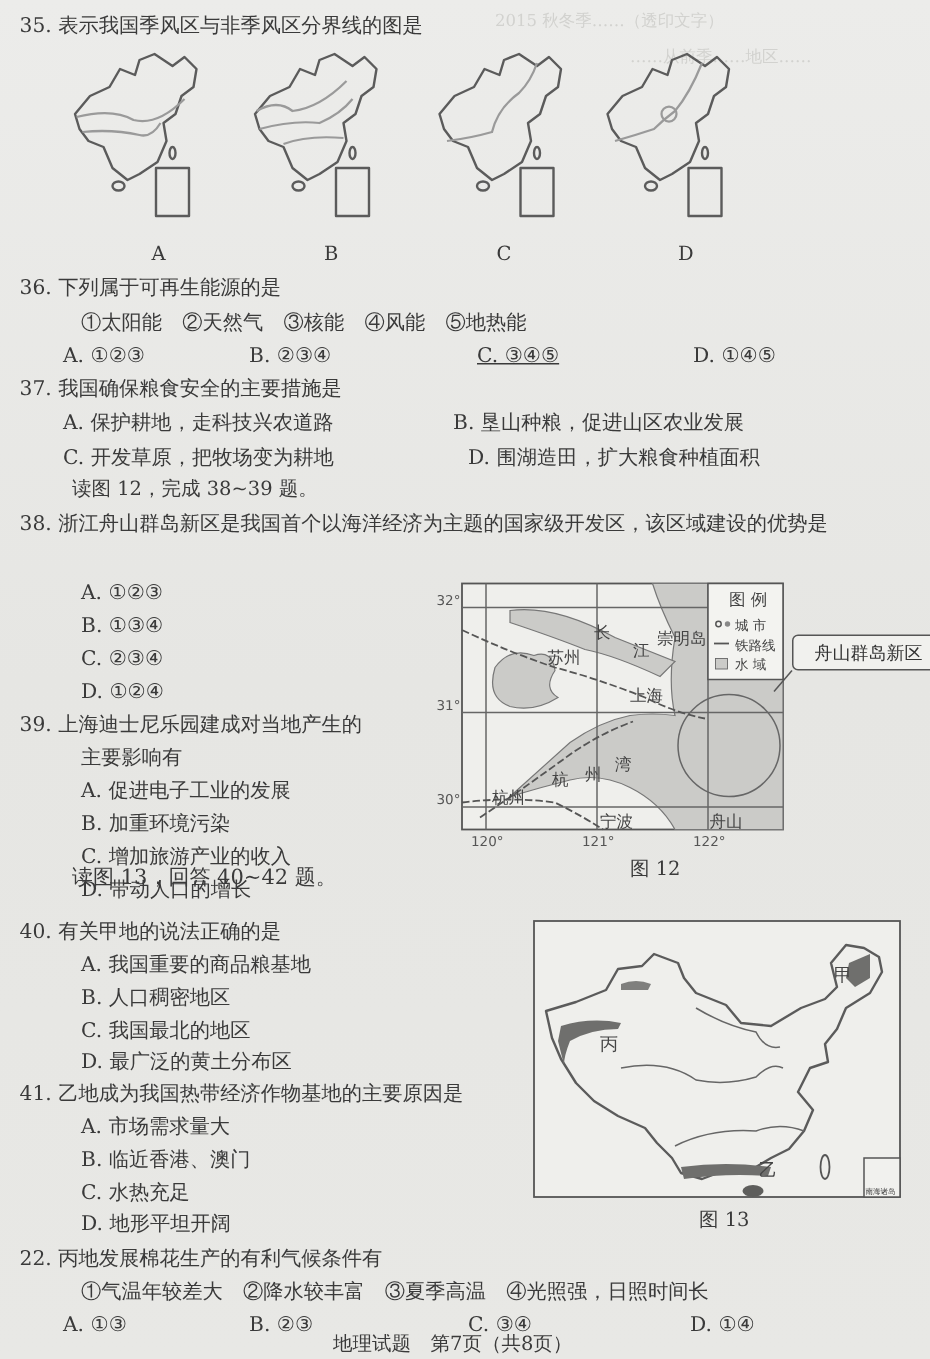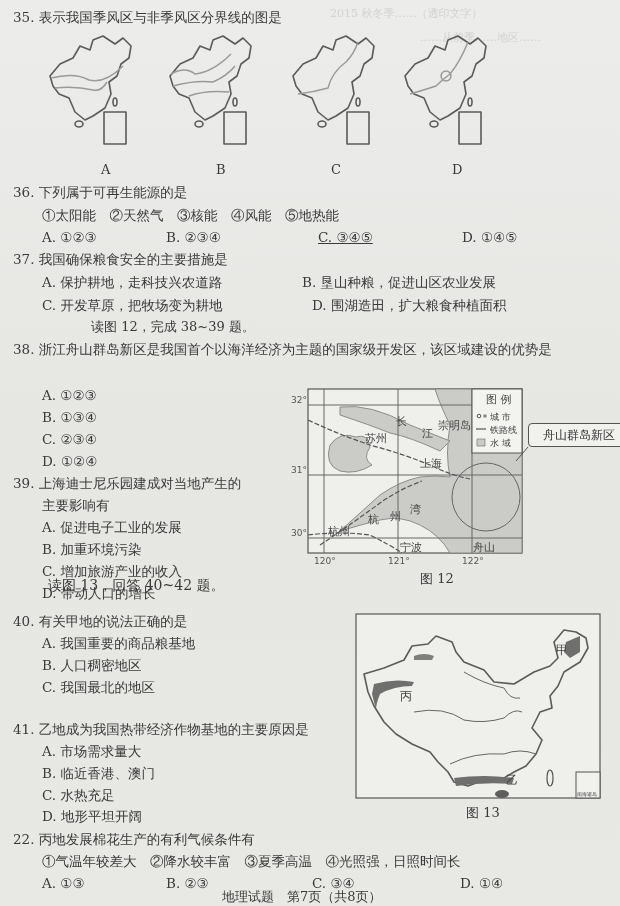--- a/index.html
+++ b/index.html
@@ -9,21 +9,21 @@
     color: #3a3a3a;
     font-family: "DejaVu Serif", "Liberation Serif", serif;
     font-size: 13.5px;
     position: relative;
   }
   .page { position: absolute; left: 0; top: 0; width: 620px; height: 906px;
     background: linear-gradient(180deg, #ececea 0%, #e6e6e3 50%, #e8e8e5 100%); }
   .ghost { position: absolute; color: #d2d2cf; font-size: 11px; white-space: nowrap; }
   .line { position: absolute; white-space: nowrap; line-height: 18px; }
   .q { left: 13px; }
-  .ind { left: 42px; }
+  .ind { left: 54px; }
   .ind2 { left: 48px; }
   .opt4 { position: absolute; white-space: nowrap; line-height: 18px; }
   .cap { position: absolute; font-size: 13px; white-space: nowrap; }
   svg { position: absolute; overflow: visible; }
   .stroke { fill: none; stroke: #5b5b5b; stroke-width: 1.6; stroke-linejoin: round; }
   .thin { fill: none; stroke: #666; stroke-width: 1; }
   .grayline { fill: none; stroke: #9a9a9a; stroke-width: 1.5; }
   .water { fill: #cbcbc8; stroke: #777; stroke-width: 0.8; }
   .maplabel { font-size: 11px; fill: #444; font-family: "DejaVu Sans", sans-serif; }
   .tick { font-size: 9px; fill: #555; font-family: "DejaVu Sans", sans-serif; }
@@ -93,21 +93,21 @@
   <div class="opt4" style="left:462px;top:228px;">D. ①④⑤</div>
 
   <div class="line q" style="top:250px;">
     <span>37.</span>
     <span>我国确保粮食安全的主要措施是</span>
   </div>
   <div class="opt4" style="left:42px;top:273px;">A. 保护耕地，走科技兴农道路</div>
   <div class="opt4" style="left:302px;top:273px;">B. 垦山种粮，促进山区农业发展</div>
   <div class="opt4" style="left:312px;top:296px;">D. 围湖造田，扩大粮食种植面积</div>
   <div class="opt4" style="left:42px;top:296px;">C. 开发草原，把牧场变为耕地</div>
-  <div class="line ind2" style="top:318px;font-size:13px;margin-left:43px;">读图 12，完成 38~39 题。</div>
+  <div class="line ind2" style="top:318px;font-size:13px;">读图 12，完成 38~39 题。</div>
 
   <div class="line q" style="top:340px;">
     <span>38.</span>
     <span>浙江舟山群岛新区是我国首个以海洋经济为主题的国家级开发区，该区域建设的优势是</span>
   </div>
   <div class="line ind" style="top:386px;">A. ①②③</div>
   <div class="line ind" style="top:408px;">B. ①③④</div>
   <div class="line ind" style="top:430px;">C. ②③④</div>
   <div class="line ind" style="top:452px;">D. ①②④</div>
 
@@ -173,20 +173,21 @@
   <div class="callout">舟山群岛新区</div>
   <div class="cap" style="left:420px;top:570px;">图 12</div>
 
   <div class="line q" style="top:612px;">
     <span>40.</span>
     <span>有关甲地的说法正确的是</span>
   </div>
   <div class="line ind" style="top:634px;">A. 我国重要的商品粮基地</div>
   <div class="line ind" style="top:656px;">B. 人口稠密地区</div>
   <div class="line ind" style="top:678px;">C. 我国最北的地区</div>
+  <div class="line ind" style="top:699px;">D. 最广泛的黄土分布区</div>
 
   <div class="line q" style="top:720px;">
     <span>41.</span>
     <span>乙地成为我国热带经济作物基地的主要原因是</span>
   </div>
   <div class="line ind" style="top:742px;">A. 市场需求量大</div>
   <div class="line ind" style="top:764px;">B. 临近香港、澳门</div>
   <div class="line ind" style="top:786px;">C. 水热充足</div>
   <div class="line ind" style="top:807px;">D. 地形平坦开阔</div>
 

